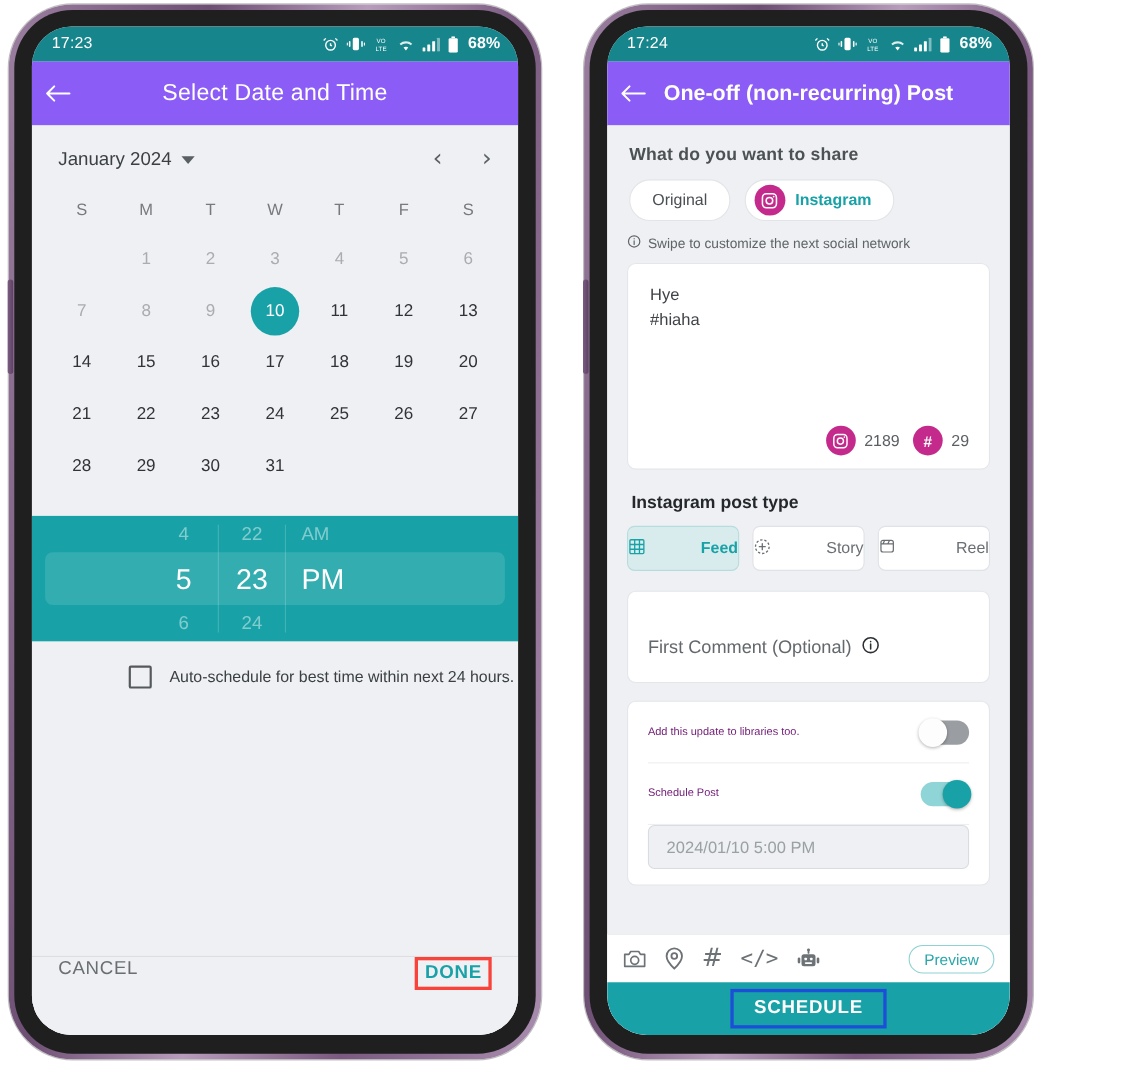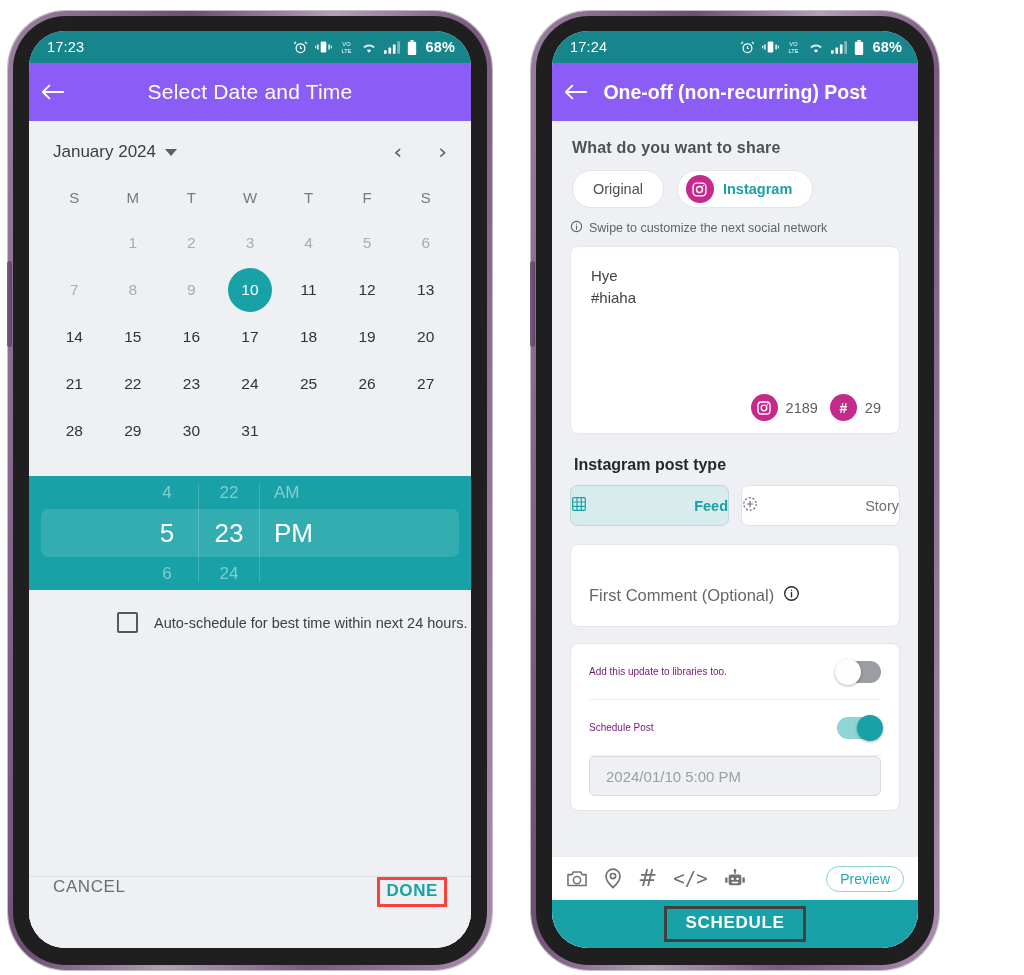--- a/index.html
+++ b/index.html
@@ -5,21 +5,21 @@
   * { box-sizing: border-box; margin: 0; padding: 0; }
   html, body {
     width: 1024px; height: 975px;
     background: #ffffff;
     font-family: "Liberation Sans", sans-serif;
     overflow: hidden;
   }
   .stage { position: relative; width: 1024px; height: 975px; background:#fff; }
 
   
-  .phone { position: absolute; top: 11px; height: 959px; }
+  .phone { position: absolute; top: 4px; height: 959px; }
   .phone.left  { left: 8px;  width: 484px; }
   .phone.right { left: 531px; width: 408px; }
 
   .bezel-outer {
     position: absolute; inset: 0;
     border-radius: 58px;
     background: linear-gradient(100deg,#9b7fa0 0%, #6e4f74 28%, #b79cbb 50%, #7a5a80 72%, #a98dae 100%);
     box-shadow: 0 0 0 1px rgba(0,0,0,.25);
   }
   .bezel-inner {
@@ -194,21 +194,21 @@
   .hashtag { font-size: 23px; color:#6d7276; line-height:1; font-family:"DejaVu Sans", sans-serif;}
   .code { font-size: 19px; color:#6d7276; line-height:1; font-family:"DejaVu Sans Mono", monospace;}
   .preview {
     margin-left:auto; border:1px solid #8ed2d4; border-radius: 14px;
     padding: 4px 13px; color:#2aa7ab; font-size:14px; cursor:pointer; background:#fff;
   }
   .bottom-r {
     position:absolute; left:0; right:0; bottom:0; height: 48px; background:#18a2a7;
     display:flex; align-items:center; justify-content:center;
   }
-  .sched-wrap { border:3px solid #404040; padding: 4px 18px 6px 18px; }
+  .sched-wrap { border:3px solid #1d4ed8; padding: 4px 18px 6px 18px; }
   .btn-sched { color:#fff; font-size:17px; font-weight:700; letter-spacing:.7px; cursor:pointer;}
 </style>
 </head>
 <body>
 
 <div class="stage">
 
   <div class="phone left">
     <div class="bezel-outer"></div>
     <div class="bezel-inner"></div>
@@ -503,20 +503,27 @@
                   </svg></span>
               <span>Feed</span>
             </div>
             <div class="type">
               <span><svg width="16" height="16" viewBox="0 0 24 24" fill="none" stroke="#6a6f73" stroke-width="1.8">
                     <circle cx="12" cy="12" r="9.3" stroke-dasharray="3.2 2.6"></circle>
                     <path d="M12 8v8M8 12h8" stroke-linecap="round"></path>
                   </svg></span>
               <span>Story</span>
             </div>
+            <div class="type">
+              <span><svg width="15" height="15" viewBox="0 0 24 24" fill="none" stroke="#6a6f73" stroke-width="1.8">
+                    <rect x="3" y="3.5" width="18" height="17" rx="3"></rect>
+                    <path d="M3 8.6h18M8.5 3.5L6 8.6M15.5 3.5L13 8.6"></path>
+                  </svg></span>
+              <span>Reel</span>
+            </div>
           </div>
 
           <div class="card fc-card">
             <div class="fc-title">
               <span>First Comment (Optional)</span>
               <span><svg width="17" height="17" viewBox="0 0 24 24" fill="none" stroke="#2c2f33" stroke-width="2">
                     <circle cx="12" cy="12" r="9.6"></circle>
                     <path d="M12 7.2v.3M12 10.6v6.2" stroke-linecap="round"></path>
                   </svg></span>
             </div>

